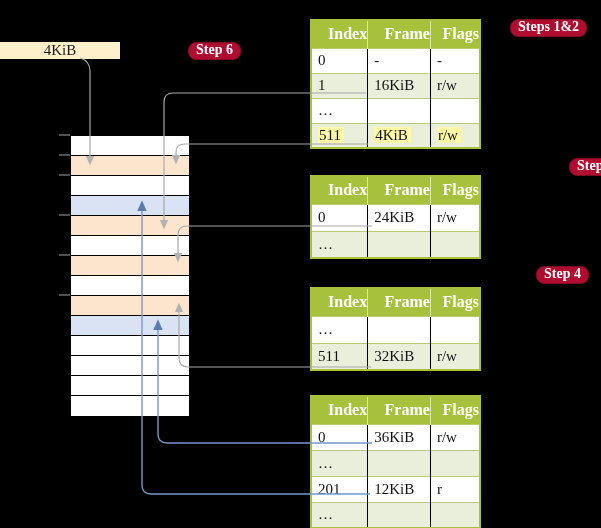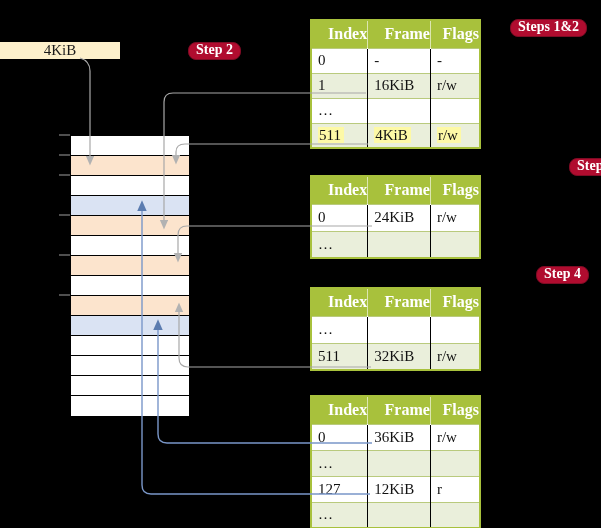--- a/index.html
+++ b/index.html
@@ -84,21 +84,21 @@
   
   #overlay{position:absolute;left:0;top:0;width:601px;height:528px;z-index:10;pointer-events:none;}
 </style>
 </head>
 <body>
 
 <div id="canvas">
 
   <div class="legend-box">4KiB</div>
 
-  <div class="badge" id="badge-step0">Step 2</div>
+  <div class="badge" id="badge-step0">Step 6</div>
   <div class="badge" id="badge-steps12">Steps 1&amp;2</div>
   <div class="badge" id="badge-step3">Step 3</div>
   <div class="badge" id="badge-step4">Step 4</div>
 
   <div id="memory-column">
       <div class="mem-row mem-white"></div>
       <div class="mem-row mem-peach"></div>
       <div class="mem-row mem-white"></div>
       <div class="mem-row mem-blue"></div>
       <div class="mem-row mem-peach"></div>
@@ -219,21 +219,21 @@
           <td>0</td>
           <td>36KiB</td>
           <td>r/w</td>
         </tr>
         <tr class="shaded">
           <td>…</td>
           <td></td>
           <td></td>
         </tr>
         <tr>
-          <td>127</td>
+          <td>201</td>
           <td>12KiB</td>
           <td>r</td>
         </tr>
         <tr class="shaded">
           <td>…</td>
           <td></td>
           <td></td>
         </tr>
       </tbody>
     </table>

